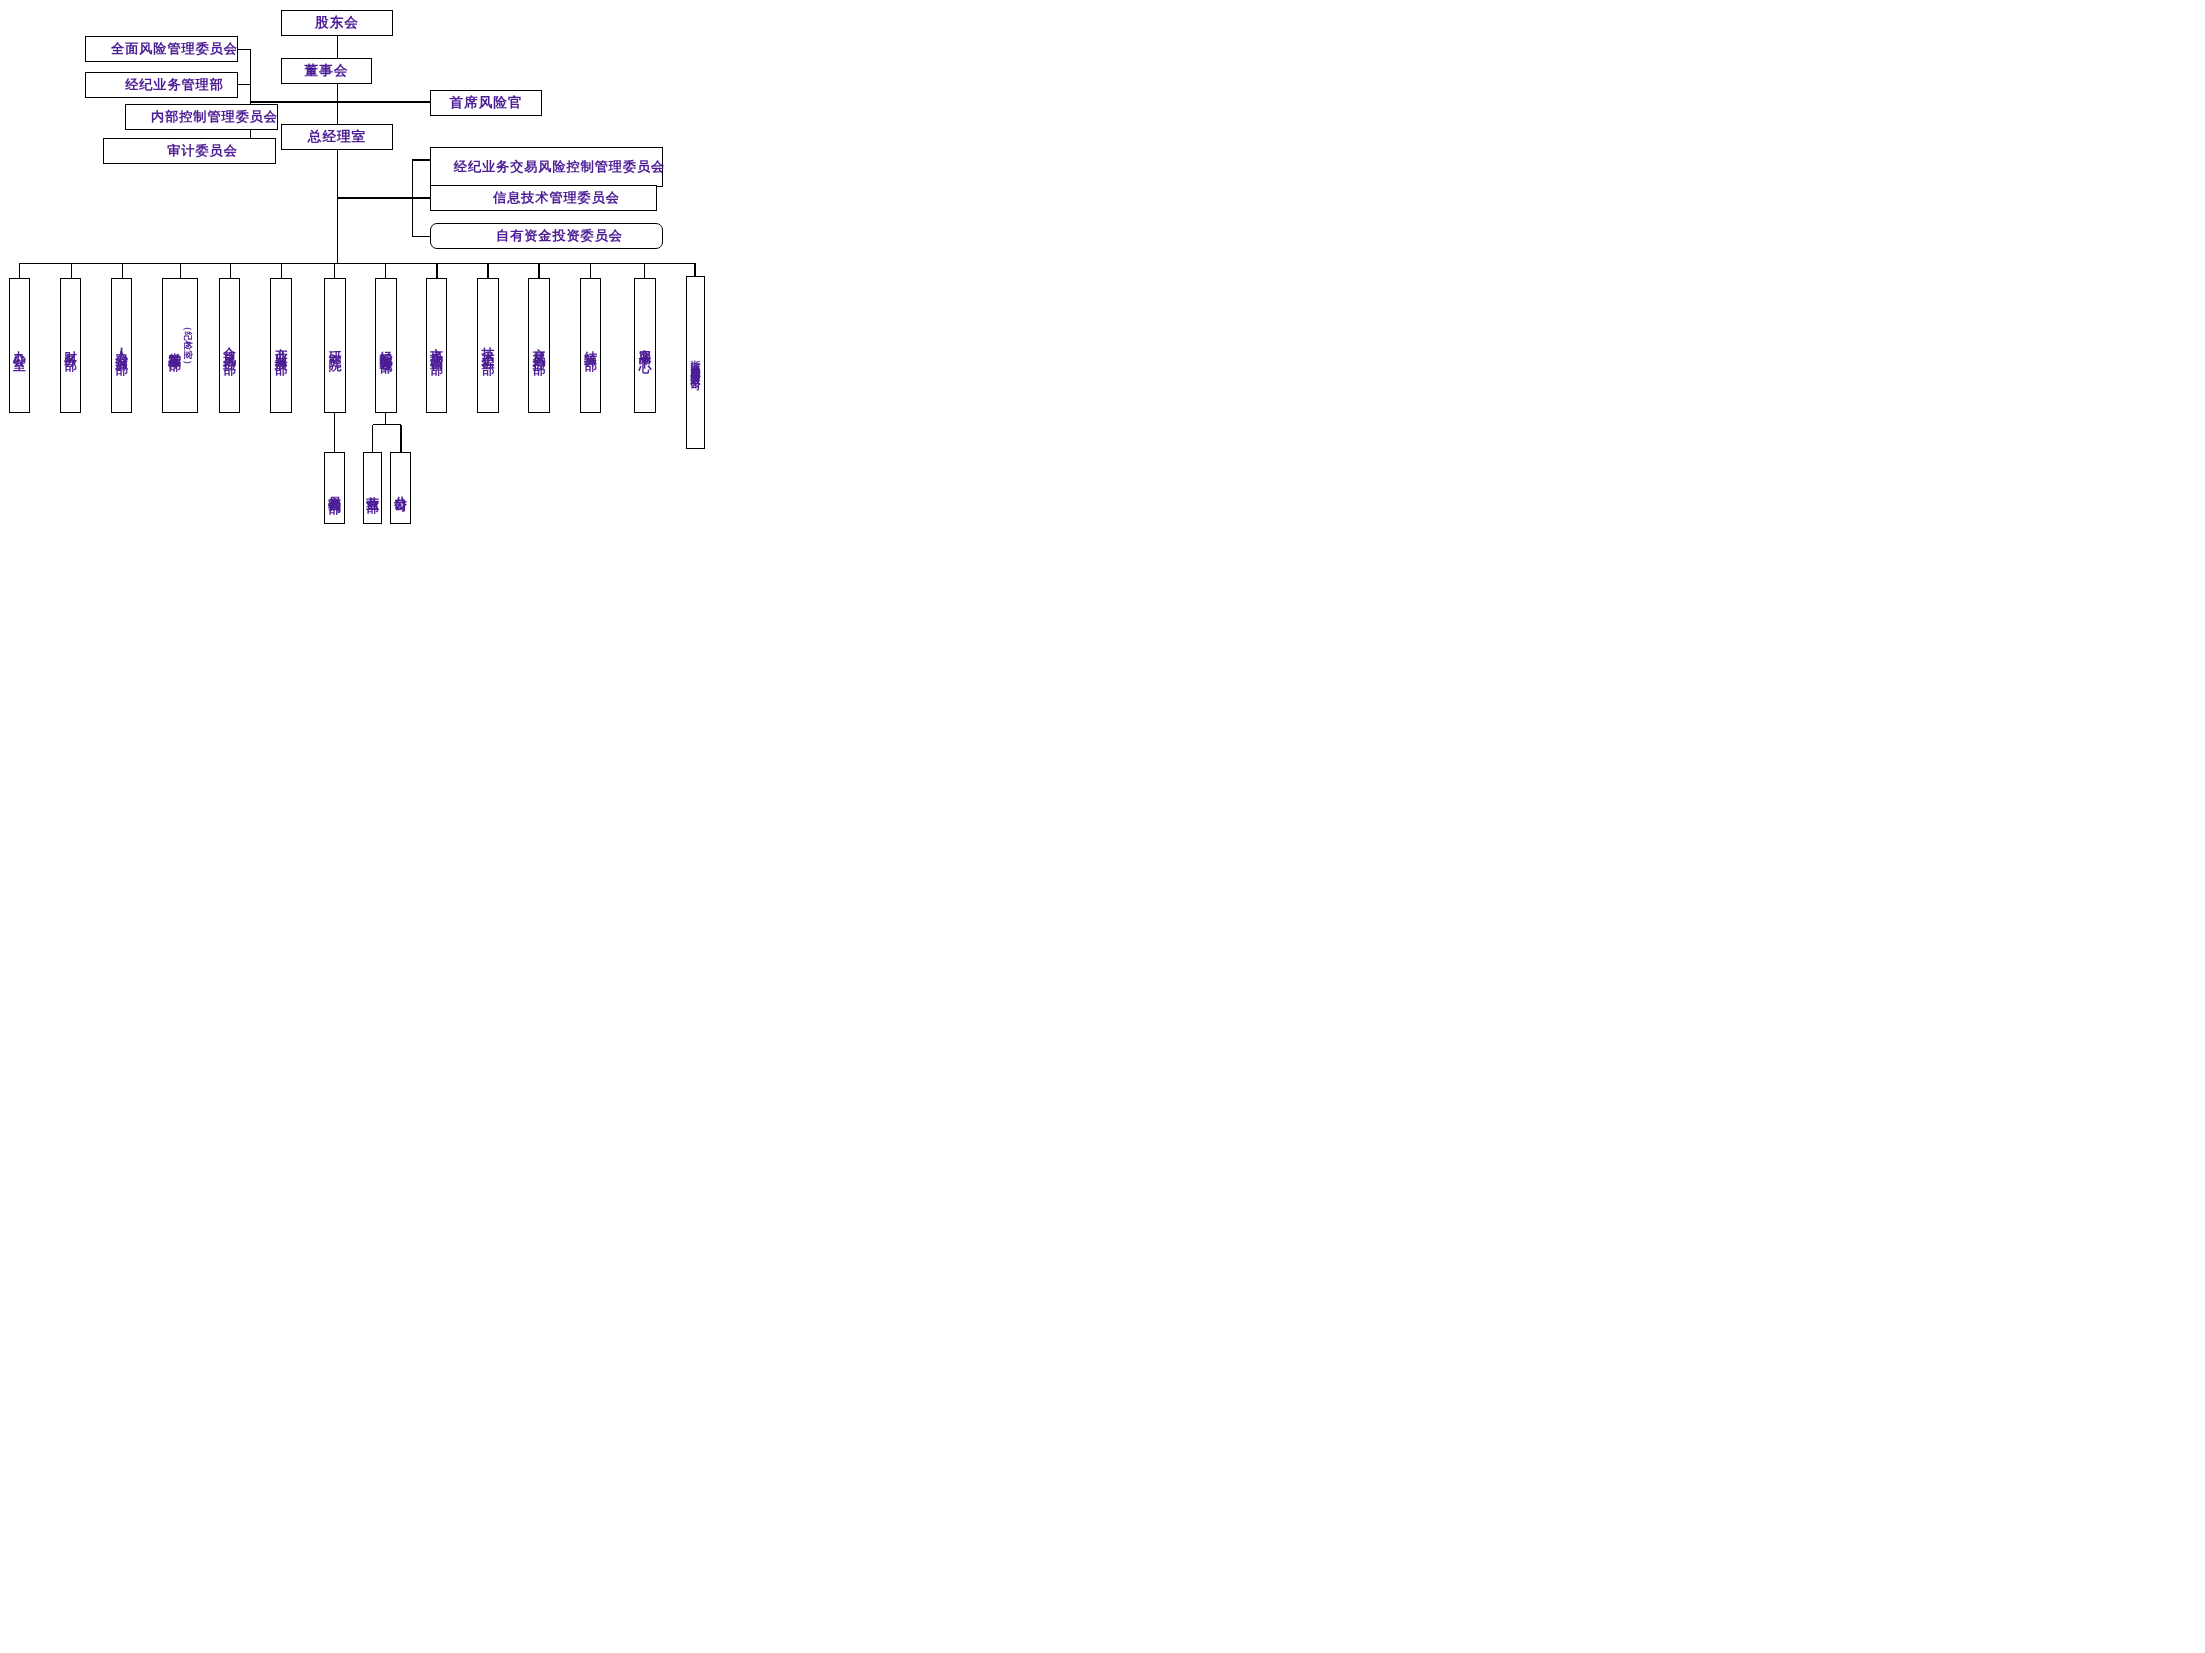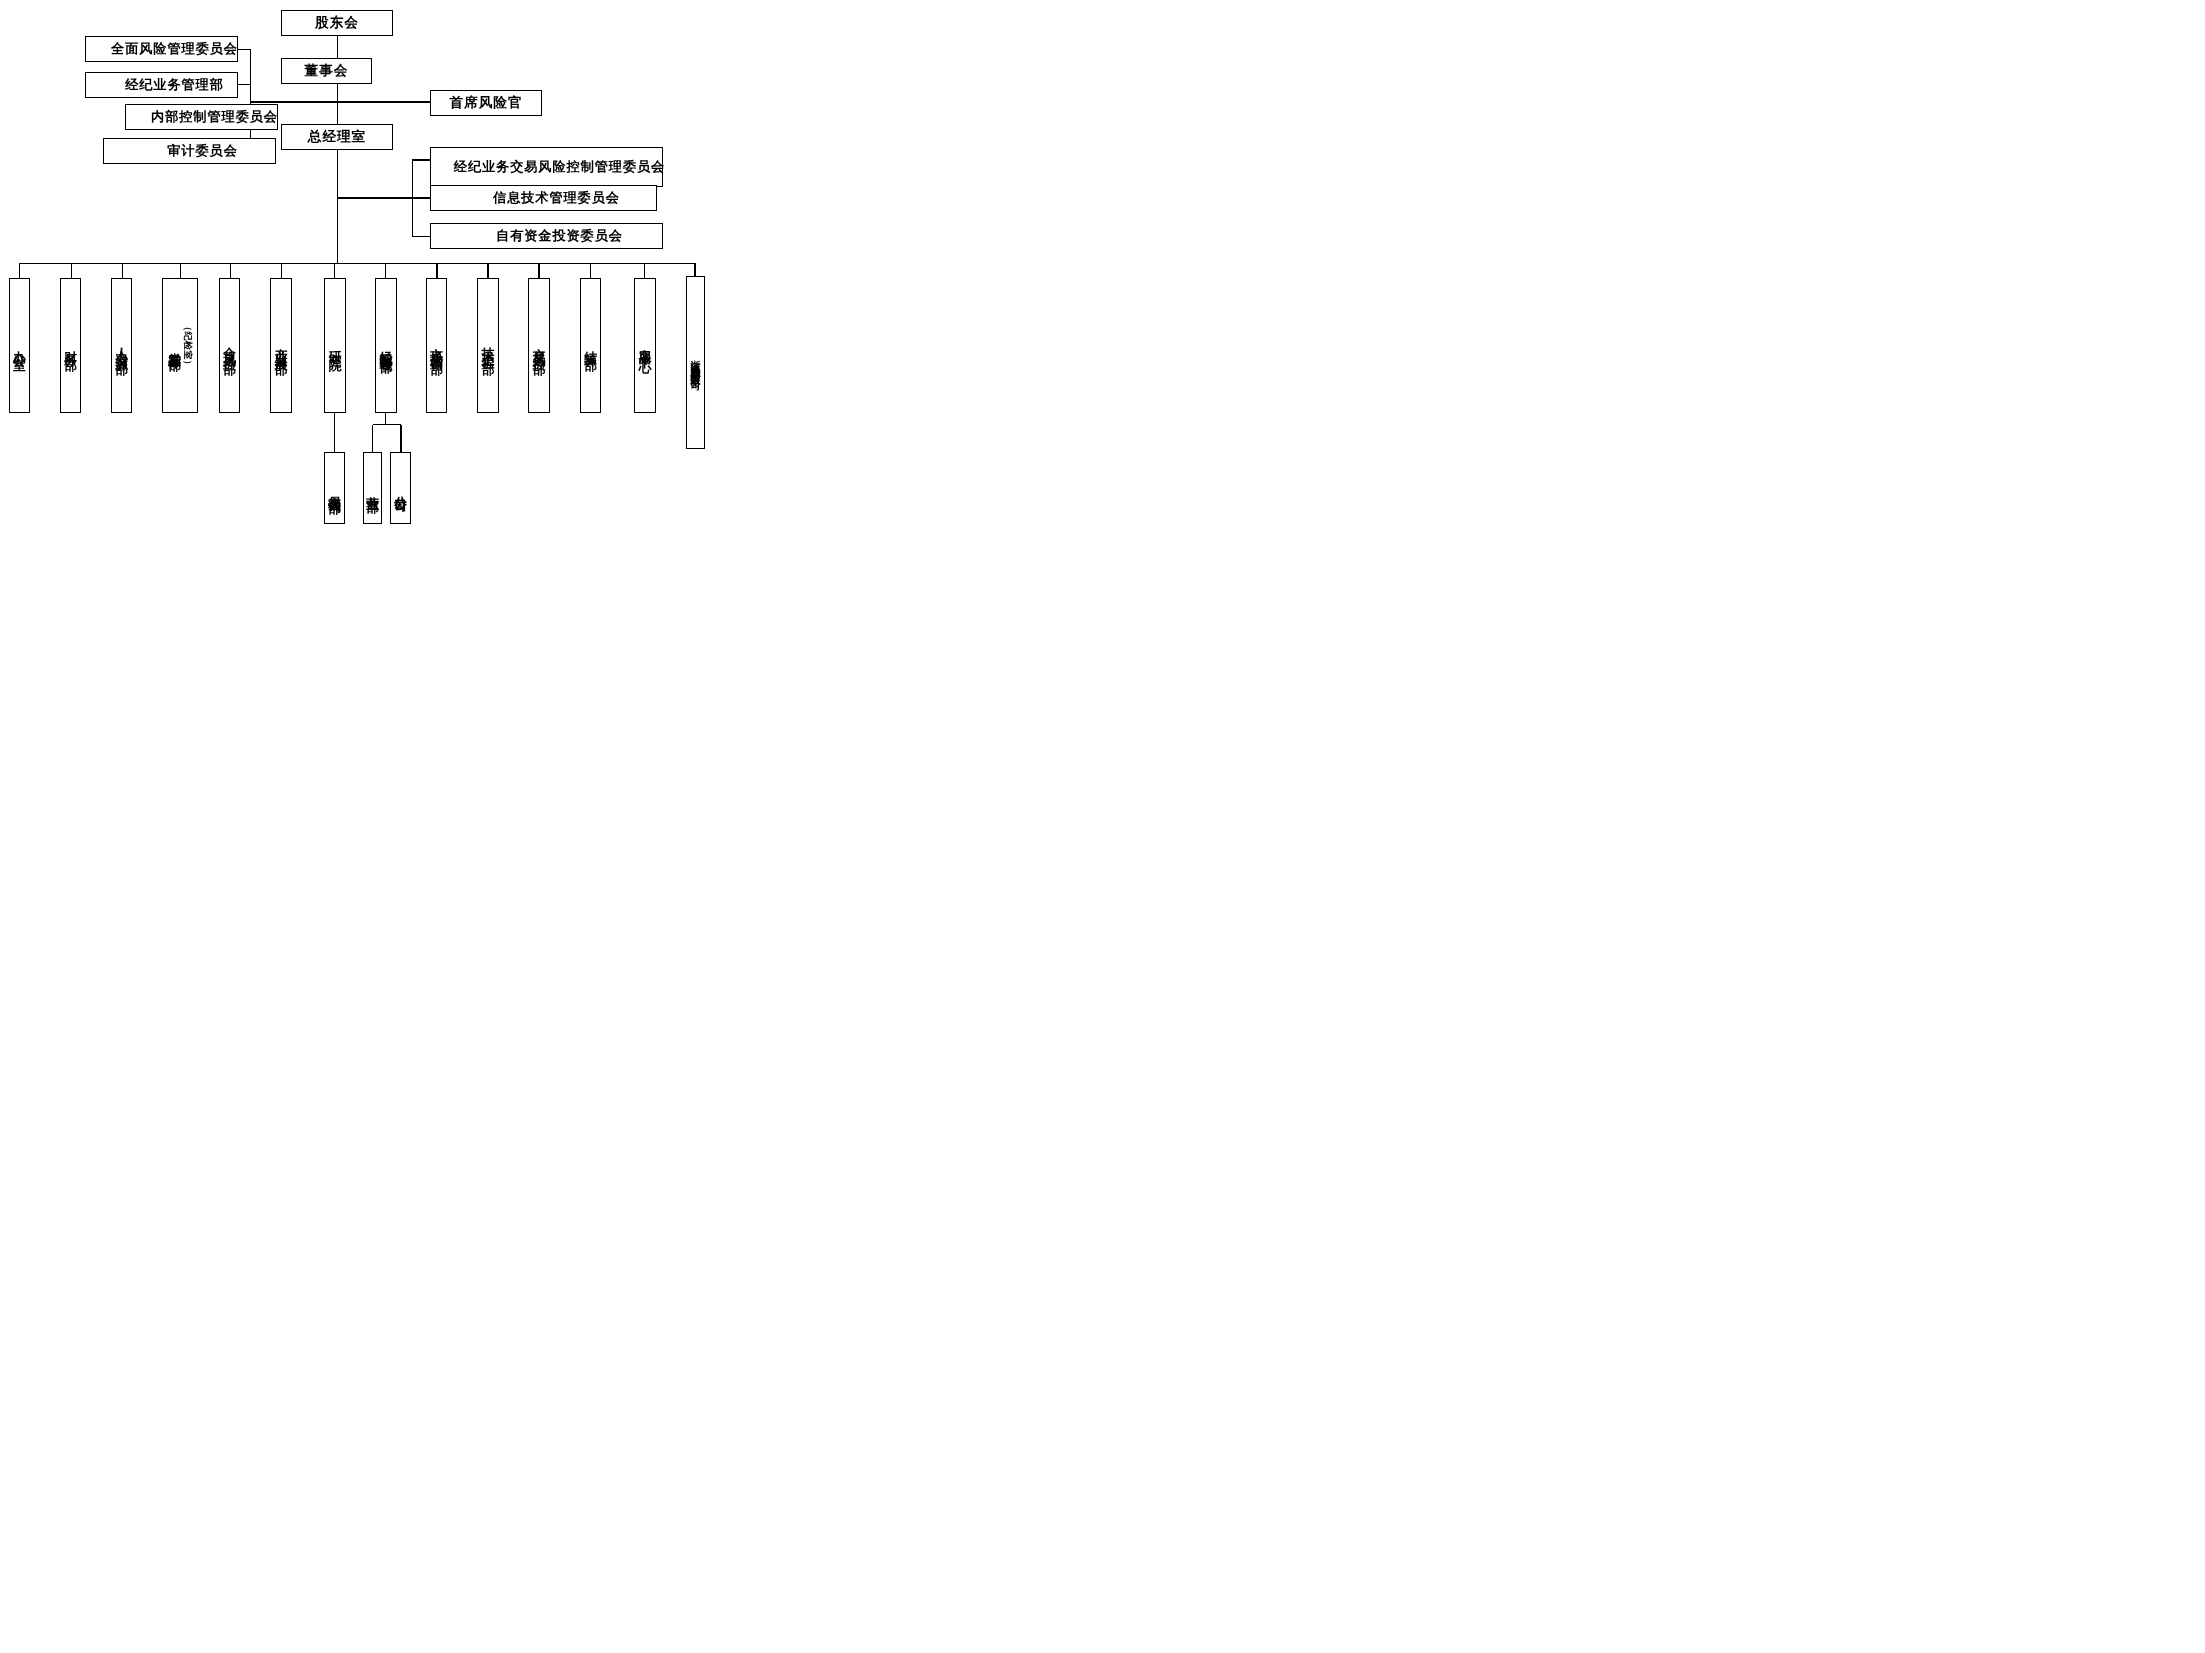--- a/index.html
+++ b/index.html
@@ -14,21 +14,21 @@
   .box{
     position:absolute;
     box-sizing:border-box;
     border:1.4px solid #000;
     background:#fff;
     display:flex;
     align-items:center;
     justify-content:center;
     text-align:left;
     font-weight:bold;
-    color:#000000;
+    color:#4c1d95;
     line-height:1.1;
   }
   .hbox{font-size:13.7px;letter-spacing:0.9px;white-space:nowrap;}
   .hbox.committee{font-size:13.2px;padding-left:26px;}
   .vbox{font-size:12.8px;}
   .vtext{
     writing-mode:vertical-rl;
     text-orientation:upright;
     letter-spacing:3.6px;
     white-space:nowrap;
@@ -92,21 +92,21 @@
 
   <div class="box hbox committee" style="left:85px;top:36px;width:153px;height:26px;">全面风险管理委员会</div>
   <div class="box hbox committee" style="left:85px;top:72px;width:153px;height:26px;">经纪业务管理部</div>
   <div class="box hbox committee" style="left:85px;top:104px;width:153px;height:26px;margin-left:40px;">内部控制管理委员会</div>
   <div class="box hbox committee" style="left:85px;top:138px;width:173px;height:26px;margin-left:18px;">审计委员会</div>
 
   <div class="box hbox" style="left:430px;top:90px;width:112px;height:25.5px;">首席风险官</div>
 
   <div class="box hbox committee" style="left:430px;top:147px;width:233px;height:40px;">经纪业务交易风险控制管理委员会</div>
   <div class="box hbox committee" style="left:430px;top:185px;width:227px;height:26px;">信息技术管理委员会</div>
-  <div class="box hbox committee" style="left:430px;top:223px;width:233px;height:26px;">自有资金投资委员会</div>
+  <div class="box hbox committee" style="left:430px;top:223px;width:233px;height:26px;border-radius:7px;">自有资金投资委员会</div>
 
   <div class="box vbox" style="left:8.7px;top:278px;width:21.4px;height:135px;">
     <span class="vtext">办公室</span>
   </div>
   <div class="box vbox" style="left:60px;top:278px;width:21.4px;height:135px;">
     <span class="vtext">财务部</span>
   </div>
   <div class="box vbox" style="left:111px;top:278px;width:21.4px;height:135px;">
     <span class="vtext">人力资源部</span>
   </div>

